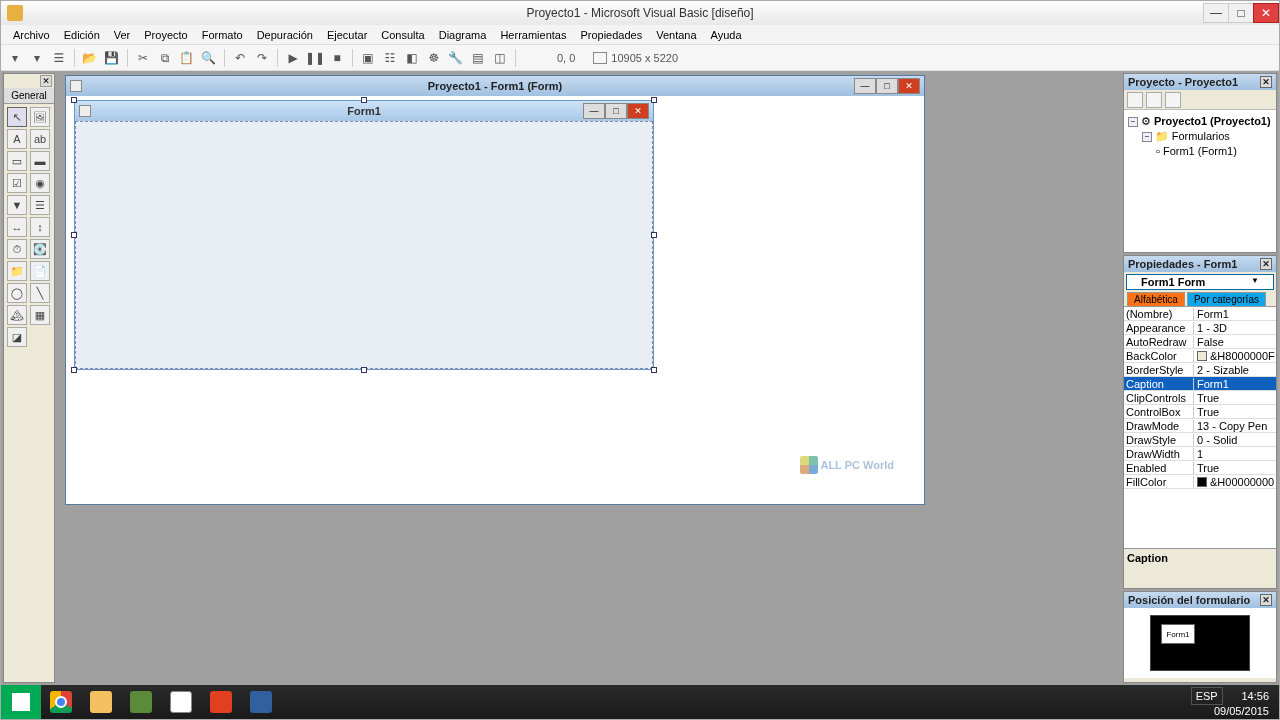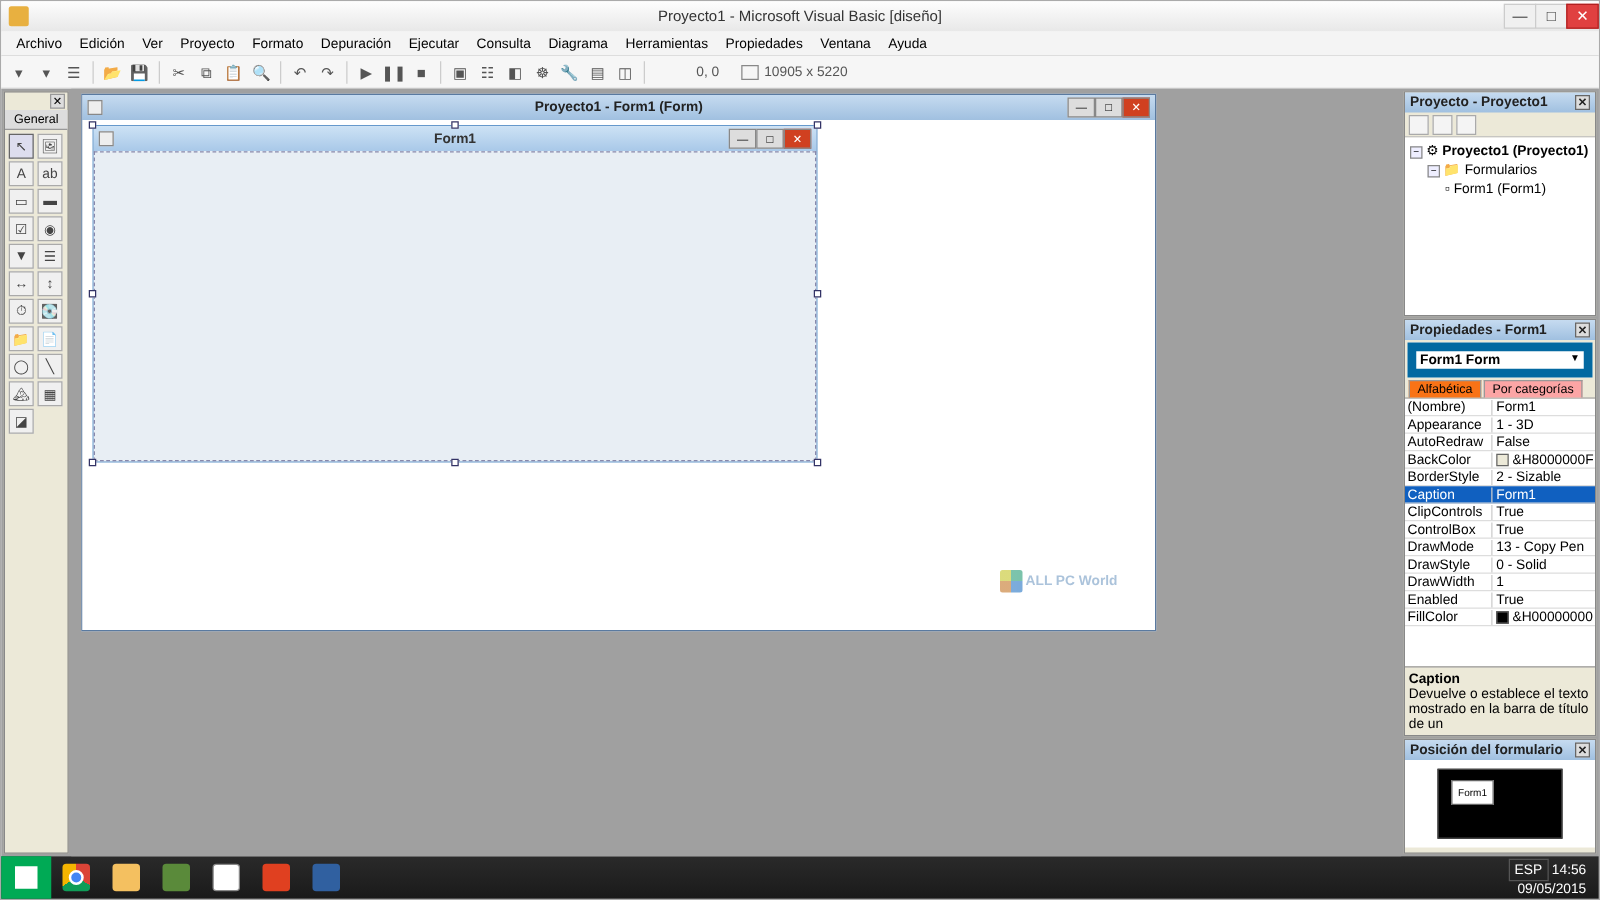--- a/index.html
+++ b/index.html
@@ -62,24 +62,24 @@
 .panel { background:#ece9d8; border:1px solid #888; display:flex; flex-direction:column; }
 .panel-title { background:linear-gradient(#c6dbf0,#a0c0e0); padding:2px 4px; font-size:11px; font-weight:bold; color:#222; display:flex; align-items:center;}
 .panel-title .pclose { margin-left:auto; width:12px; height:12px; border:1px solid #666; background:#ddd; font-size:9px; display:flex; align-items:center; justify-content:center; cursor:pointer;}
 .panel-tb { height:20px; border-bottom:1px solid #bbb; display:flex; align-items:center; padding:0 3px; gap:3px;}
 .panel-tb .pb { width:16px; height:16px; border:1px solid #aaa; background:#f4f4f4; cursor:pointer;}
 .tree { flex:1; background:#fff; padding:4px; font-size:10px; line-height:15px; overflow:hidden;}
 .tree .tnode { display:flex; align-items:center; gap:3px; }
 .tree .indent1 { padding-left:14px; } .tree .indent2 { padding-left:28px; }
 .tree .ticon { width:10px; height:10px; border:1px solid #888; background:#eef; font-size:8px; display:flex; align-items:center; justify-content:center;}
 
-.prop-combo { background:#fff; border:7px solid #0369a1; margin:2px; padding:1px 3px; font-size:10px; display:flex; cursor:pointer;}
+.prop-combo { background:#fff; border:1px solid #0369a1; margin:2px; padding:1px 14px; font-size:10px; display:flex; cursor:pointer;}
 .prop-combo .cb { margin-left:auto; font-size:8px;}
 .prop-tabs { display:flex; border-bottom:1px solid #999; padding:0 3px; gap:2px;}
-.prop-tab { border:1px solid #999; border-bottom:none; padding:1px 6px; font-size:10px; background:#fca5a5; cursor:pointer;}
+.prop-tab { border:1px solid #999; border-bottom:none; padding:1px 6px; font-size:10px; background:#0ea5e9; cursor:pointer;}
 .prop-tab.active { background:#f97316; }
 .prop-grid { flex:1; overflow-y:auto; background:#fff; font-size:10px;}
 .prop-row { display:flex; border-bottom:1px solid #ddd; height:14px; align-items:center;}
 .prop-row.selected { background:#1060c0; color:#fff; }
 .prop-row .pname { width:70px; padding-left:2px; border-right:1px solid #ccc; overflow:hidden; white-space:nowrap;}
 .prop-row .pval { flex:1; padding-left:3px; overflow:hidden; white-space:nowrap; display:flex; align-items:center; gap:3px;}
 .prop-row .swatch { width:10px; height:10px; border:1px solid #666; }
 .prop-desc { border-top:1px solid #999; padding:3px; font-size:10px; min-height:40px;}
 .prop-desc .dn { font-weight:bold; }
 
@@ -93,21 +93,21 @@
 .taskicon { width:40px; height:34px; display:flex; align-items:center; justify-content:center; cursor:pointer;}
 .taskicon .ti { width:22px; height:22px; border-radius:3px; }
 .chrome { background: conic-gradient(#db4437 0 33%, #0f9d58 0 66%, #f4b400 0 100%); border-radius:50%; position:relative;}
 .chrome::after{content:"";position:absolute;inset:5px;background:#4285f4;border:2px solid #fff;border-radius:50%;}
 .folder { background:#f4c060; }
 .utor { background:#5a8a3a; border-radius:50%;}
 .ccl { background:#fff; border:1px solid #888;}
 .play { background:#e04020; border-radius:50%;}
 .vb { background:#3060a0;}
 .systray { margin-left:auto; color:#fff; font-size:10px; padding:0 10px; text-align:right; line-height:12px;}
-.systray .lang { display:inline-block; padding:2px 4px; border:1px solid #555; margin-right:0;}
+.systray .lang { display:inline-block; padding:2px 4px; border:1px solid #555; margin-right:16px;}
 </style>
 </head>
 <body>
 
 <div class="win-frame">
   <div class="titlebar">
     <div class="app-icon"></div>
     <div class="title">Proyecto1 - Microsoft Visual Basic [diseño]</div>
     <div class="winbtns">
       <div class="winbtn">—</div>
@@ -356,21 +356,20 @@
             <div class="prop-row">
               <div class="pname">FillColor</div>
               <div class="pval">
                 <span class="swatch" style="background: rgb(0, 0, 0);"></span>
                 <span>&amp;H00000000</span>
               </div>
             </div>
           </div>
         <div class="prop-desc">
           <div class="dn">Caption</div>
-          <div>Devuelve o establece el texto mostrado en la barra de título de un</div>
         </div>
       </div>
 
       <div class="panel" style="height:92px;">
         <div class="panel-title">
           <span>Posición del formulario</span>
           <div class="pclose">✕</div>
         </div>
         <div class="formpos">
           <div class="screen-mini">

